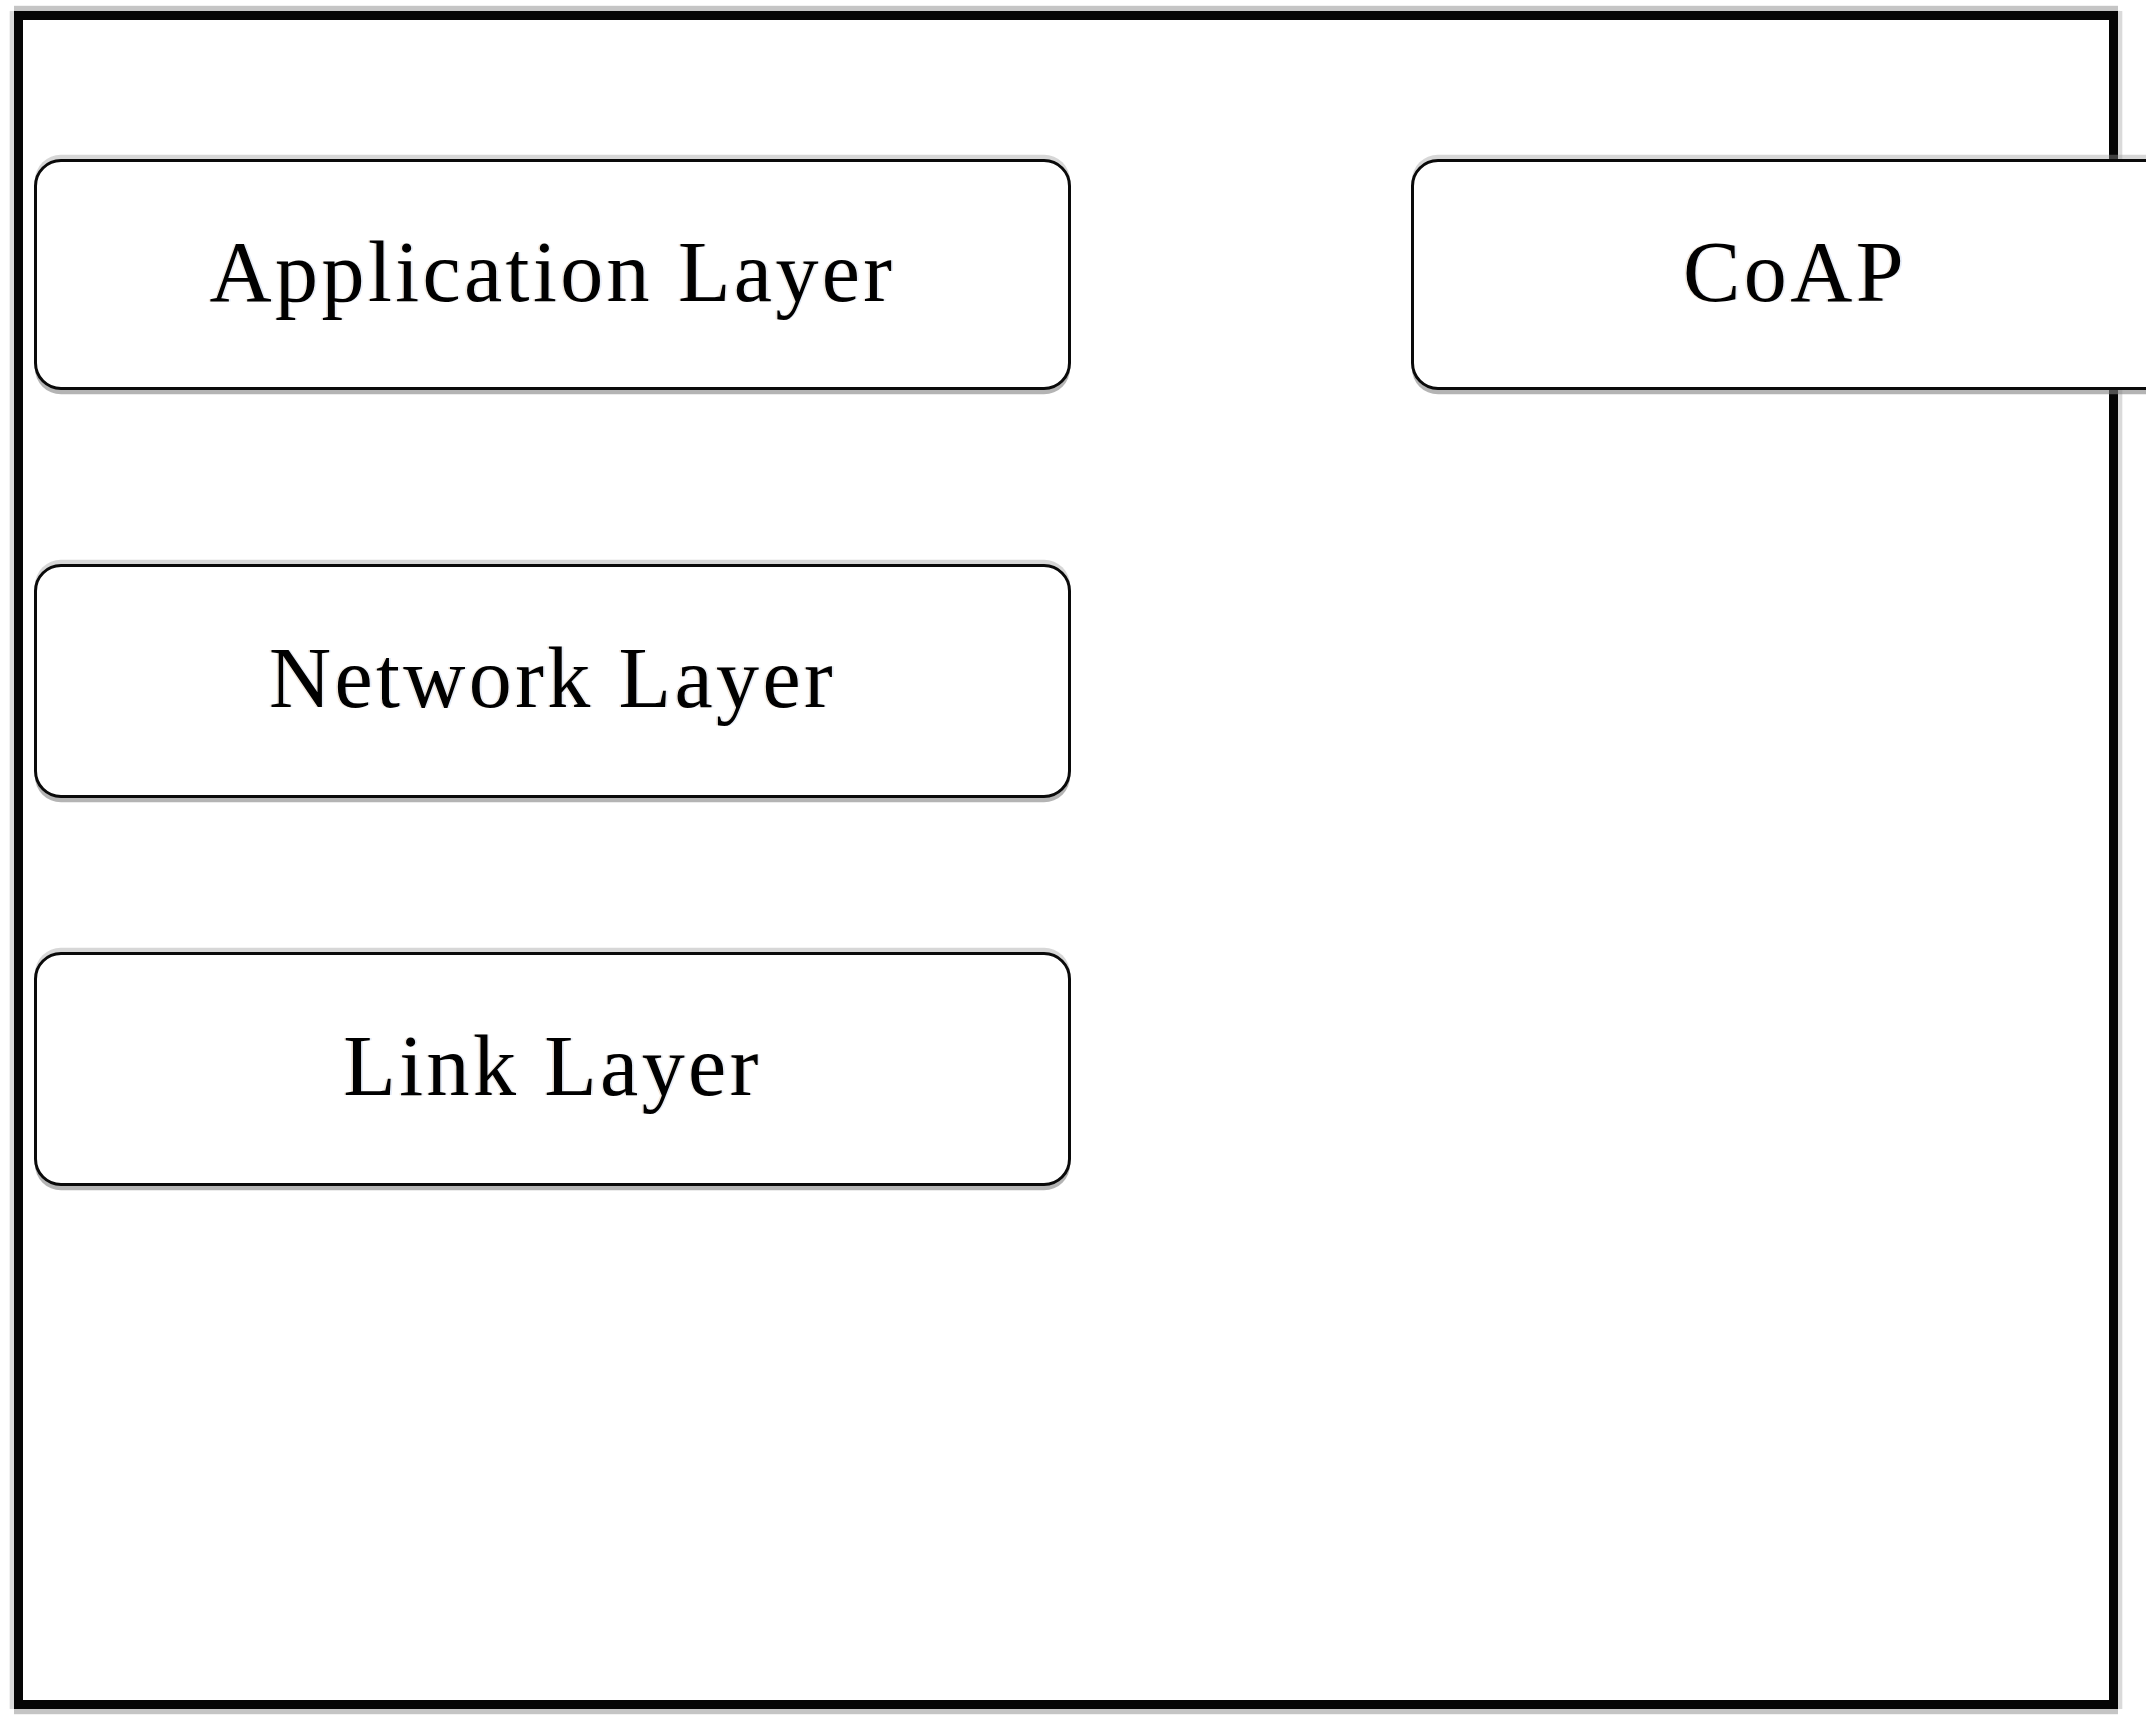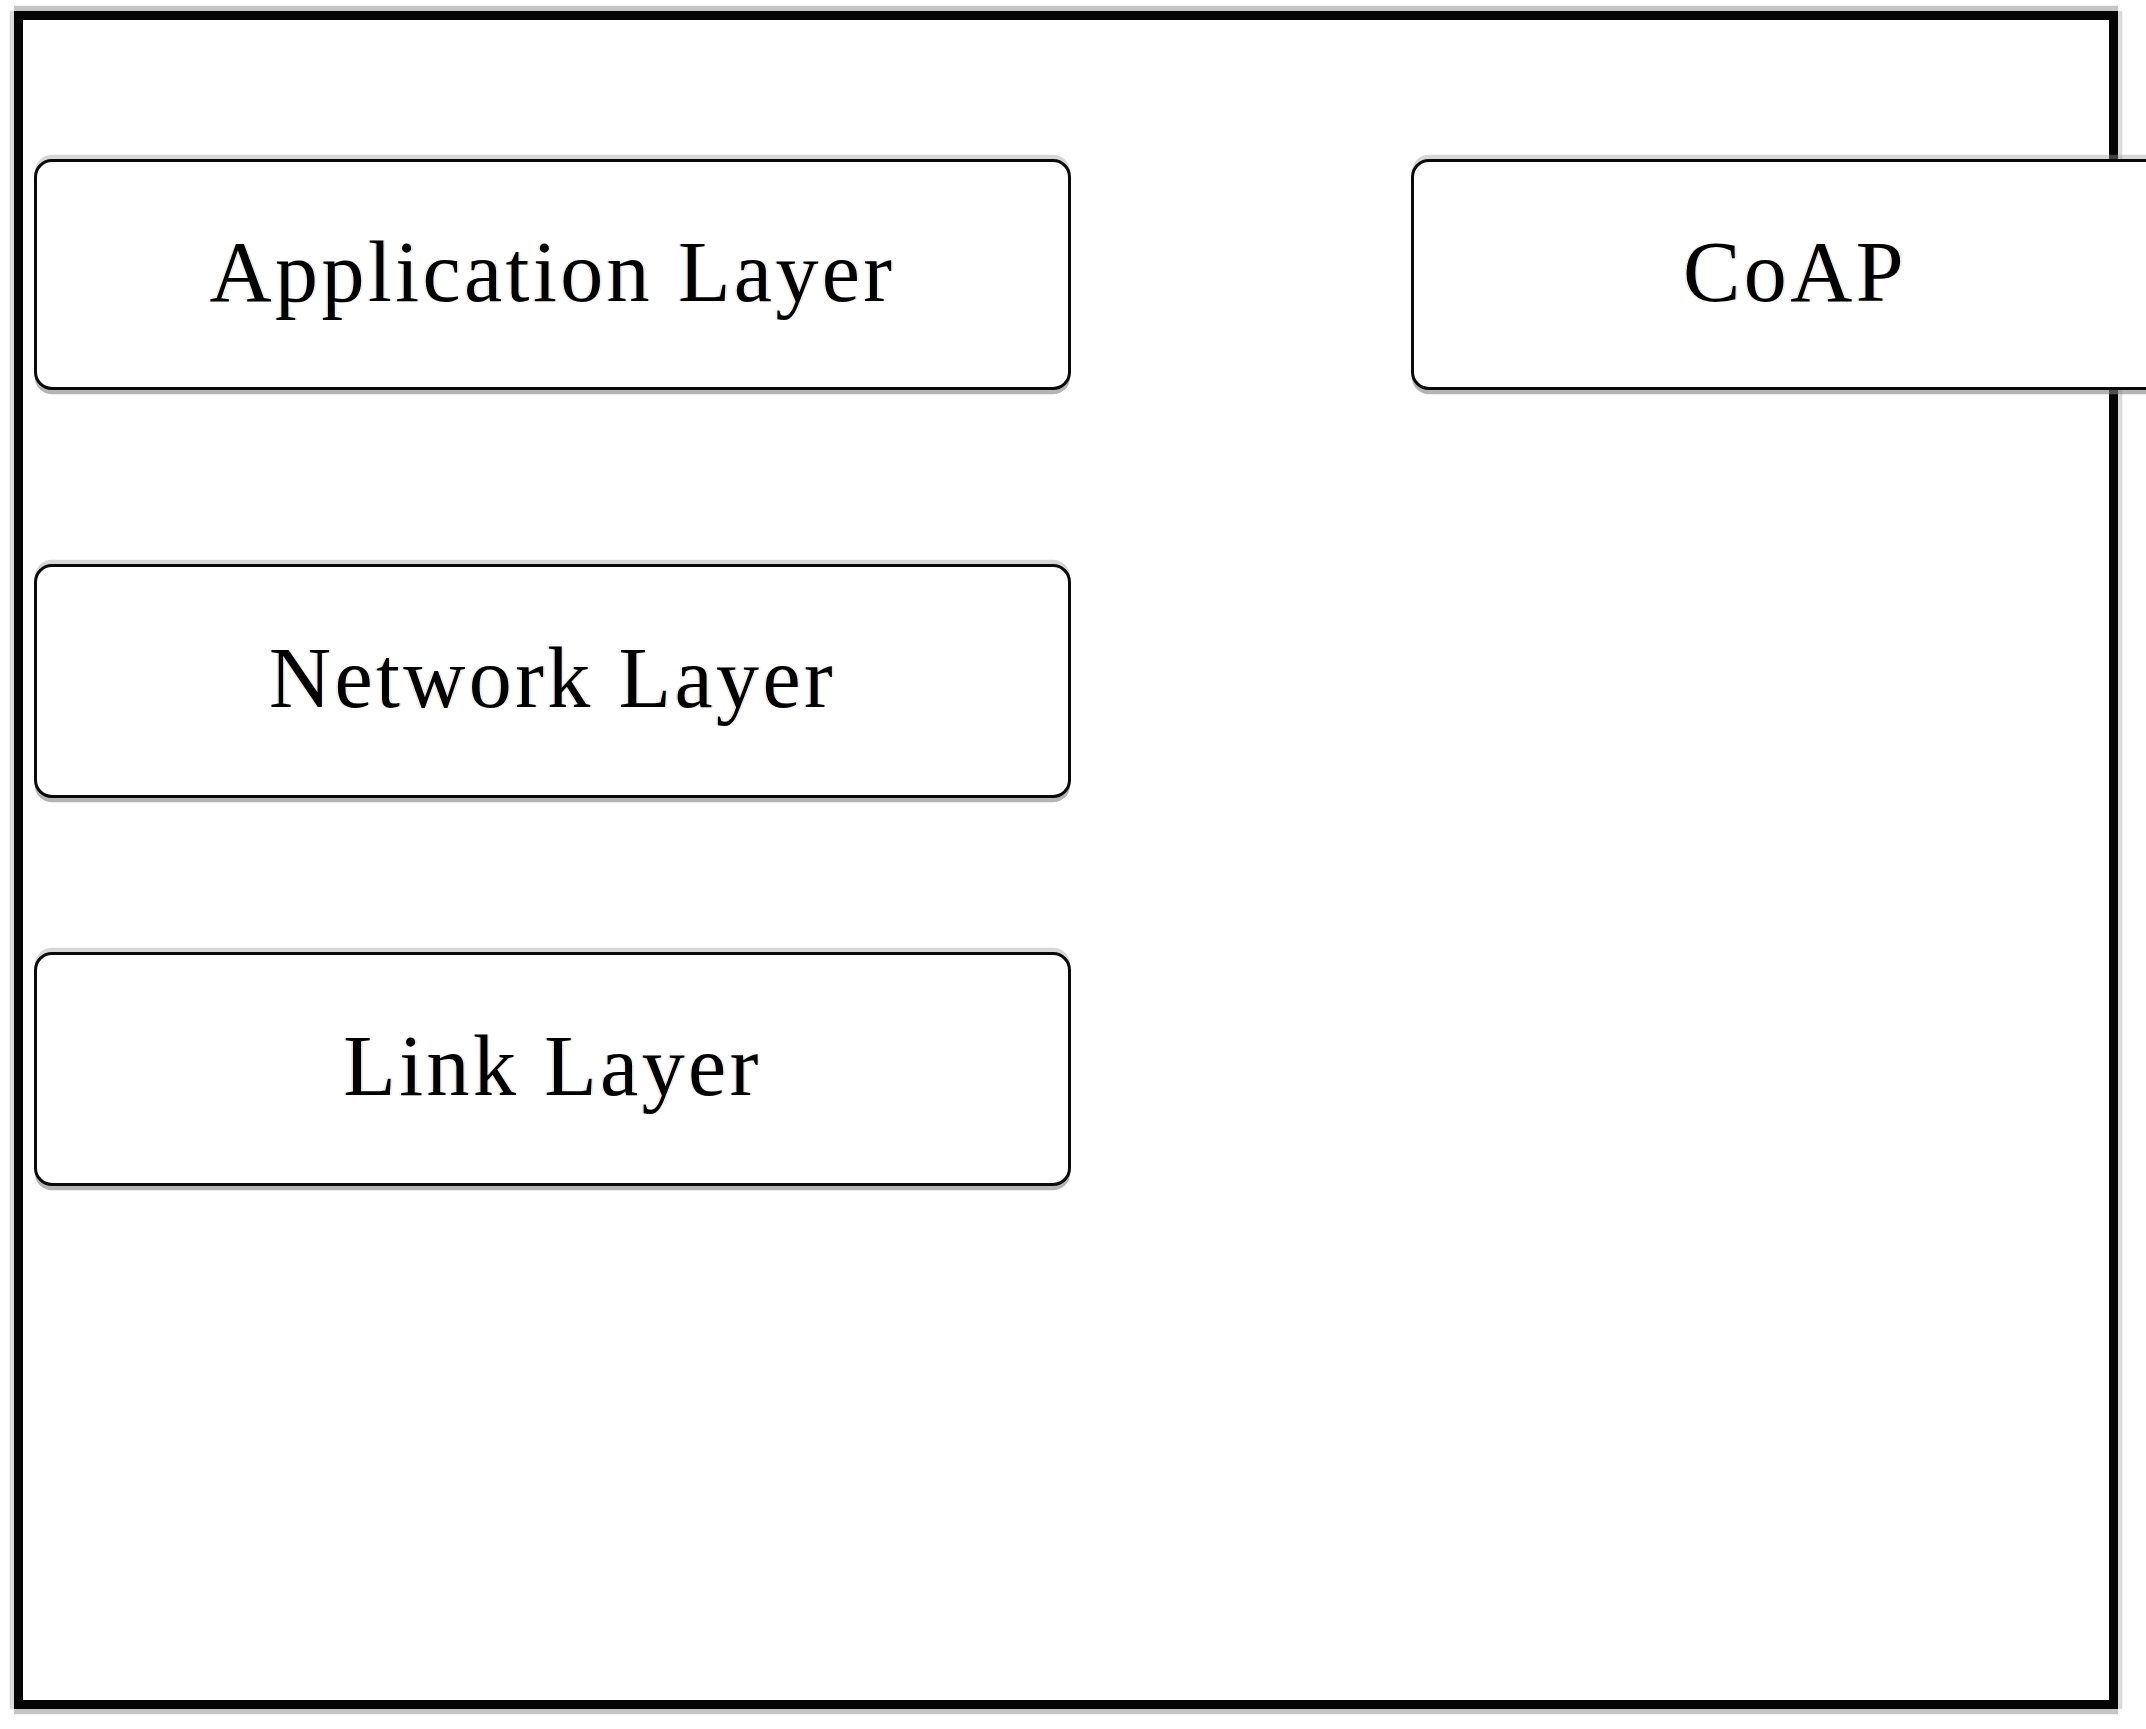--- a/index.html
+++ b/index.html
@@ -28,21 +28,21 @@
       0 -5.2px 0 rgba(150,150,150,0.55),
       0 5.2px 0 rgba(150,150,150,0.55),
       -4.3px 0 0 rgba(150,150,150,0.35),
       4.3px 0 0 rgba(150,150,150,0.35);
   }
   .box {
     position: absolute;
     box-sizing: border-box;
     background: #ffffff;
     border: 3.4px solid #0a0a0a;
-    border-radius: 18px;
+    border-radius: 27px;
     display: flex;
     align-items: center;
     justify-content: center;
     box-shadow:
       0 5.2px 0 -0.9px rgba(130,130,130,0.6),
       0 -5.2px 0 -0.9px rgba(155,155,155,0.4);
   }
   .box .label {
     color: #000000;
     font-size: 86px;

